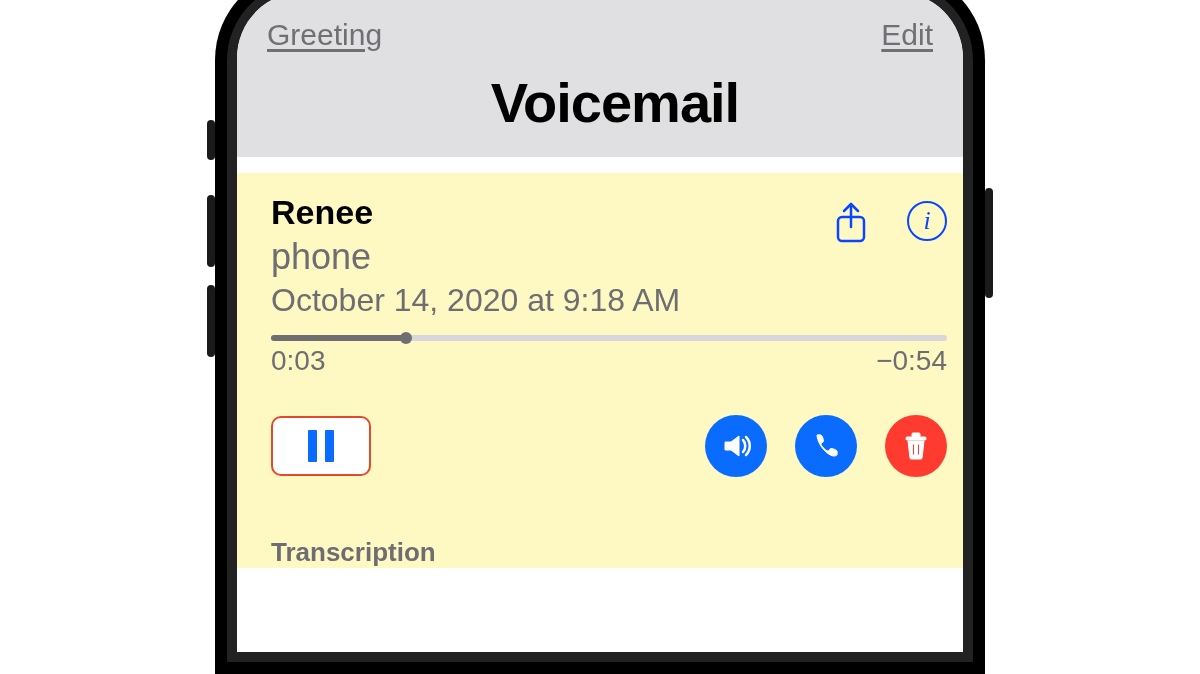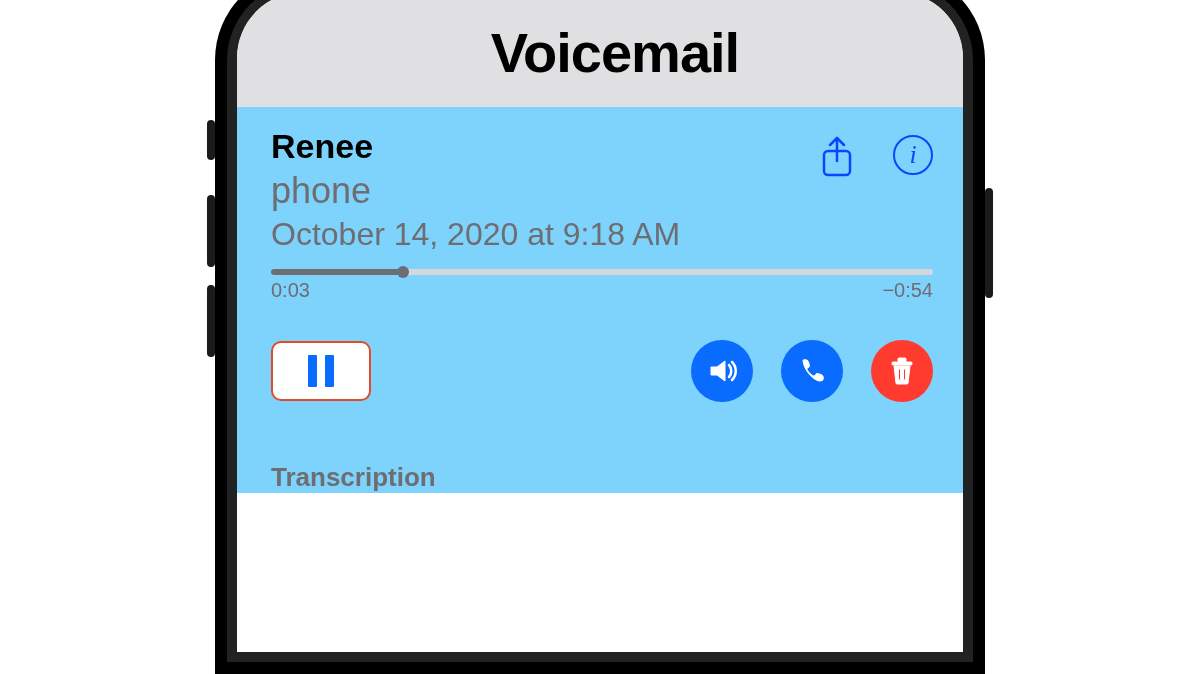--- a/index.html
+++ b/index.html
@@ -69,22 +69,23 @@
     font-size: 56px;
     font-weight: 800;
     letter-spacing: -1px;
     color: #000;
     padding: 10px 0 12px 30px;
     text-align: center;
   }
 
   
   .vm {
-    background: #7dd3fc;
-    padding: 20px 30px 0 34px;
+    background: #fef9c3;
+    padding: 20px 16px 0 34px;
+    margin-top: 16px;
   }
   .vm-top {
     display: flex;
     justify-content: space-between;
     align-items: flex-start;
   }
   .vm-meta { flex: 1; }
   .caller {
     font-size: 34px;
     font-weight: 700;
@@ -131,21 +132,21 @@
     background: #6d6d72;
     border-radius: 3px;
   }
   .progress-thumb {
     position: absolute; top:50%; left:20%;
     width: 12px; height: 12px; margin-left:-6px; margin-top:-6px;
     background:#6d6d72; border-radius:50%;
   }
   .time-row {
     display:flex; justify-content: space-between;
-    font-size: 20px; color:#6d6d72;
+    font-size: 28px; color:#6d6d72;
     font-variant-numeric: tabular-nums;
     margin-top: 4px;
   }
 
   
   .controls {
     display:flex; justify-content: space-between; align-items:center;
     margin-top: 38px;
   }
   .pause-btn {
@@ -180,20 +181,24 @@
 <div class="phone">
   <div class="side-btn sb-left1"></div>
   <div class="side-btn sb-left2"></div>
   <div class="side-btn sb-left3"></div>
   <div class="side-btn sb-right"></div>
   <div class="bezel">
     <div class="bezel-inner">
       <div class="screen">
 
         <div class="header">
+          <div class="nav-row">
+            <span class="nav-link">Greeting</span>
+            <span class="nav-link">Edit</span>
+          </div>
           <div class="page-title">Voicemail</div>
         </div>
 
         <div class="vm">
           <div class="vm-top">
             <div class="vm-meta">
               <div class="caller">Renee</div>
               <div class="source">phone</div>
               <div class="timestamp">October 14, 2020 at 9:18 AM</div>
             </div>

